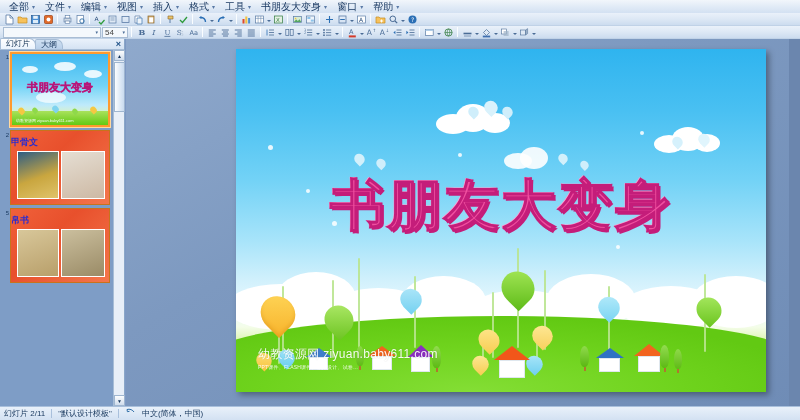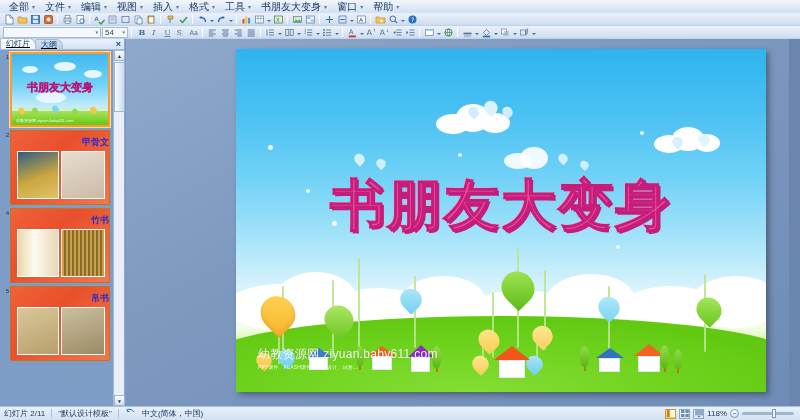--- a/index.html
+++ b/index.html
@@ -50,21 +50,21 @@
     font-size:8px; color:#2a4straight; padding:0 2px; color:#333;
   }
   .tb-combo.font { width:98px; }
   .tb-combo.size { width:26px; }
   .tb-combo .v { color:#444; font-size:8px; line-height:9px; }
   .tb-combo .ar { font-size:5px; color:#4a6c96; }
 
   
   .leftpane {
     position:absolute; left:0; top:39px; width:125px; height:367px;
-    background:#dce7f4; border-right:1px solid #8aa7c8;text-decoration:underline;
+    background:#dce7f4; border-right:1px solid #8aa7c8;
   }
   .tabstrip {
     height:11px; display:flex; align-items:flex-end; position:relative;
     background: linear-gradient(to bottom,#eaf2fb,#d5e3f3);
     border-bottom:1px solid #a7bdd6;
   }
   .tab {
     font-size:8px; color:#16365c; padding:0 5px; height:10px; line-height:10px;
     border:1px solid #a7bdd6; border-bottom:none; border-radius:2px 7px 0 0;
     background: linear-gradient(to bottom,#cfe0f2,#b9d0ea); margin-right:-1px;
@@ -100,21 +100,21 @@
     font-family:"DejaVu Sans", sans-serif;
   }
   .t1 .cloudsm { position:absolute; background:#fff; border-radius:50%; opacity:.85;}
   .t1 .grass { position:absolute; left:0; bottom:0; width:100%; height:14px;
     background: linear-gradient(to bottom,#a9e25c,#63c914); }
   .t1 .wm { position:absolute; left:4px; bottom:2px; font-size:4px; color:#fff; opacity:.9;}
 
   
   .tr { background: linear-gradient(135deg,#f0613a 0%, #e8502c 40%, #f4764c 100%); }
   .tr .hdr {
-    position:absolute; left:0; right:0; top:5px; text-align:right;
+    position:absolute; left:0; right:0; top:5px; text-align:left;
     font-size:9px; font-weight:bold; color:#2b2ccf; font-family:"DejaVu Sans", sans-serif;
   }
   .tr .ph { position:absolute; background:#fff; border:1px solid #fff; }
   .tr .imgA { left:6px; top:20px; width:42px; height:48px; }
   .tr .imgB { right:4px; top:20px; width:44px; height:48px; }
 
   
   .lscroll {
     position:absolute; right:0; top:11px; width:11px; height:356px;
     background:#e8eff8; border-left:1px solid #a7bdd6;
@@ -618,28 +618,20 @@
       <div class="thumb-row">
         <div class="thumb-num">2</div>
         <div class="thumb tr">
           <div class="hdr">甲骨文</div>
           <div class="ph imgA" style="background:linear-gradient(160deg,#2e5d84,#c9a63f 55%,#e0c36a);"></div>
           <div class="ph imgB" style="background:linear-gradient(160deg,#e5ded3,#cdb9a4);"></div>
         </div>
       </div>
 
 
-      <div class="thumb-row">
-        <div class="thumb-num">4</div>
-        <div class="thumb tr">
-          <div class="hdr">竹书</div>
-          <div class="ph imgA" style="background:linear-gradient(90deg,#e8d7a8,#fdfaf0 40%,#e7d9b6);"></div>
-          <div class="ph imgB" style="background:repeating-linear-gradient(90deg,#c9a24a 0 2px,#8a6a2a 2px 4px);"></div>
-        </div>
-      </div>
 
       <div class="thumb-row">
         <div class="thumb-num">5</div>
         <div class="thumb tr">
           <div class="hdr">帛书</div>
           <div class="ph imgA" style="background:linear-gradient(160deg,#d8c79a,#b89f6a);"></div>
           <div class="ph imgB" style="background:linear-gradient(160deg,#cbbf9e,#9a8b66);"></div>
         </div>
       </div>
 
@@ -790,42 +782,15 @@
     <div class="sb-sep"></div>
     <span>"默认设计模板"</span>
     <div class="sb-sep"></div>
     <span>
       <svg width="11" height="10" viewBox="0 0 11 10">
           <path d="M2 1.5c2.5-1 6 .5 7 2.5M2 1.5l.4 2.2 2.1-.4" fill="none" stroke="#2f6ea8" stroke-width="1"></path>
         </svg>
     </span>
     <span>中文(简体，中国)</span>
 
-    <div class="sb-right">
-      <div class="sb-viewbtn on">
-        <svg width="8" height="7" viewBox="0 0 8 7">
-            <rect x="0" y="0" width="2.6" height="7" fill="#c8821c"></rect>
-            <rect x="3.2" y="0" width="4.8" height="7" fill="#fff8e0"></rect>
-          </svg>
-      </div>
-      <div class="sb-viewbtn">
-        <svg width="8" height="7" viewBox="0 0 8 7">
-            <rect x="0" y="0" width="3.4" height="3" fill="#6e8dae"></rect>
-            <rect x="4.4" y="0" width="3.4" height="3" fill="#6e8dae"></rect>
-            <rect x="0" y="4" width="3.4" height="3" fill="#6e8dae"></rect>
-            <rect x="4.4" y="4" width="3.4" height="3" fill="#6e8dae"></rect>
-          </svg>
-      </div>
-      <div class="sb-viewbtn">
-        <svg width="8" height="7" viewBox="0 0 8 7">
-            <rect x="0" y="0" width="8" height="5.4" fill="#8fa8c6"></rect>
-            <path d="M3 6.4h2" stroke="#4a6c96" stroke-width="1"></path>
-          </svg>
-      </div>
-      <span>118%</span>
-      <div class="circlebtn">−</div>
-      <div class="zoomtrack">
-        <div class="zoomknob"></div>
-      </div>
-    </div>
   </div>
 
 </div>
 
 </body></html>

